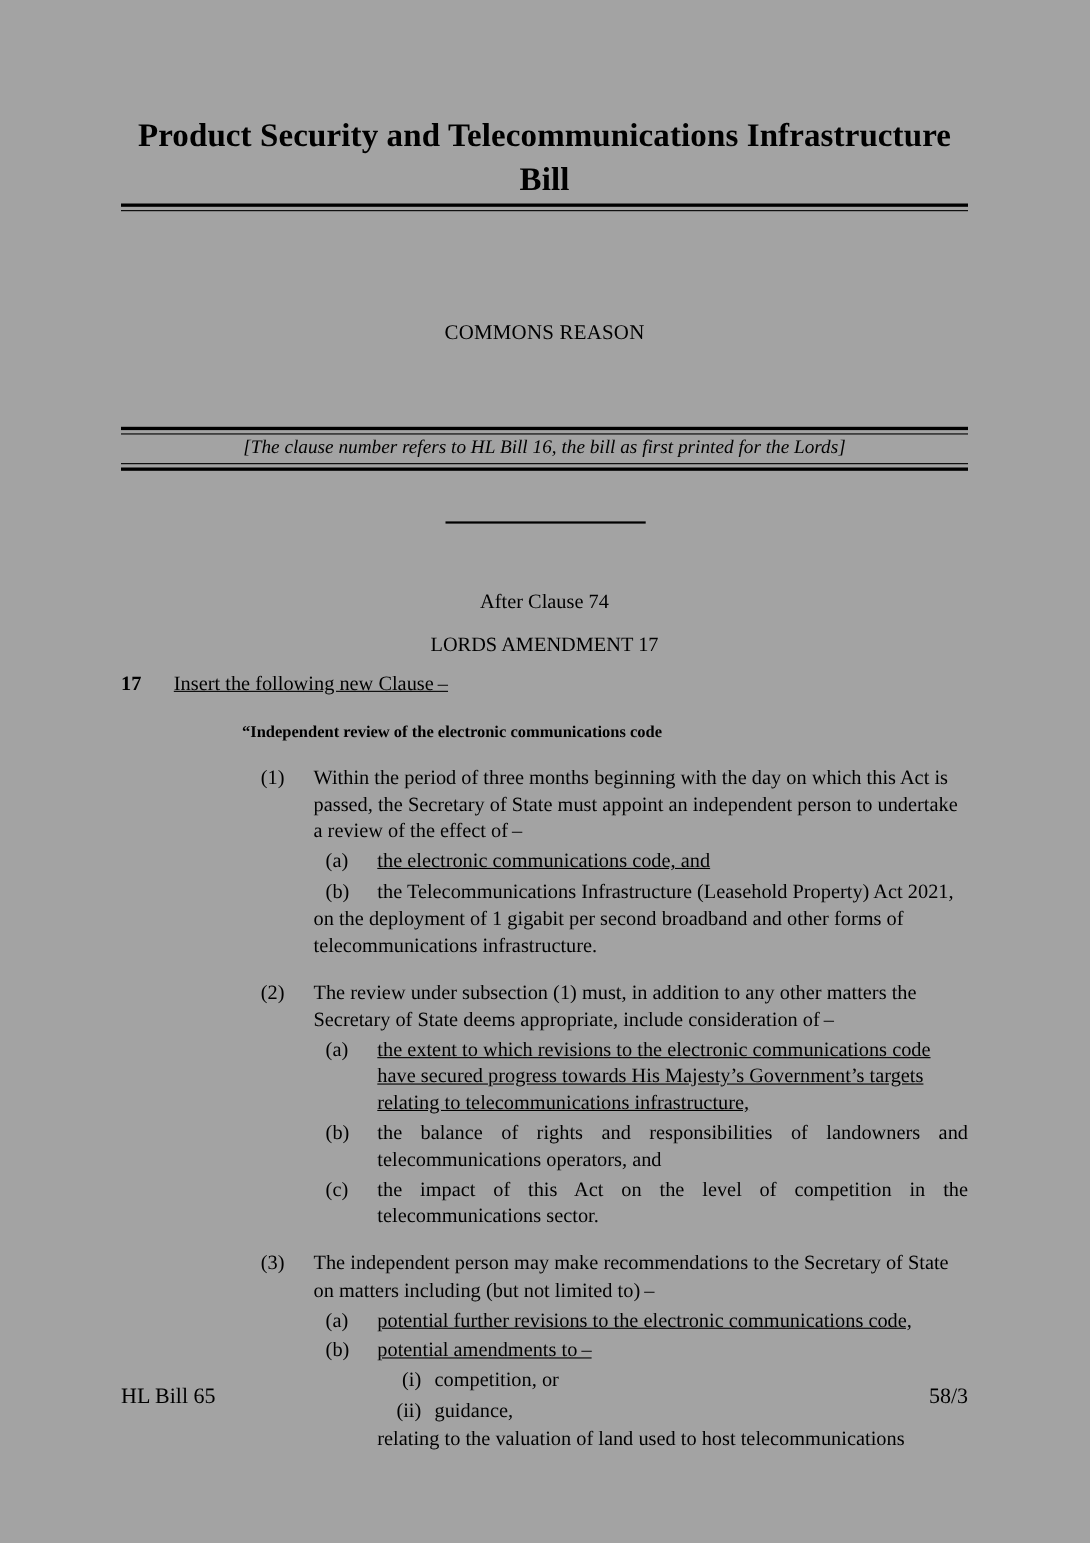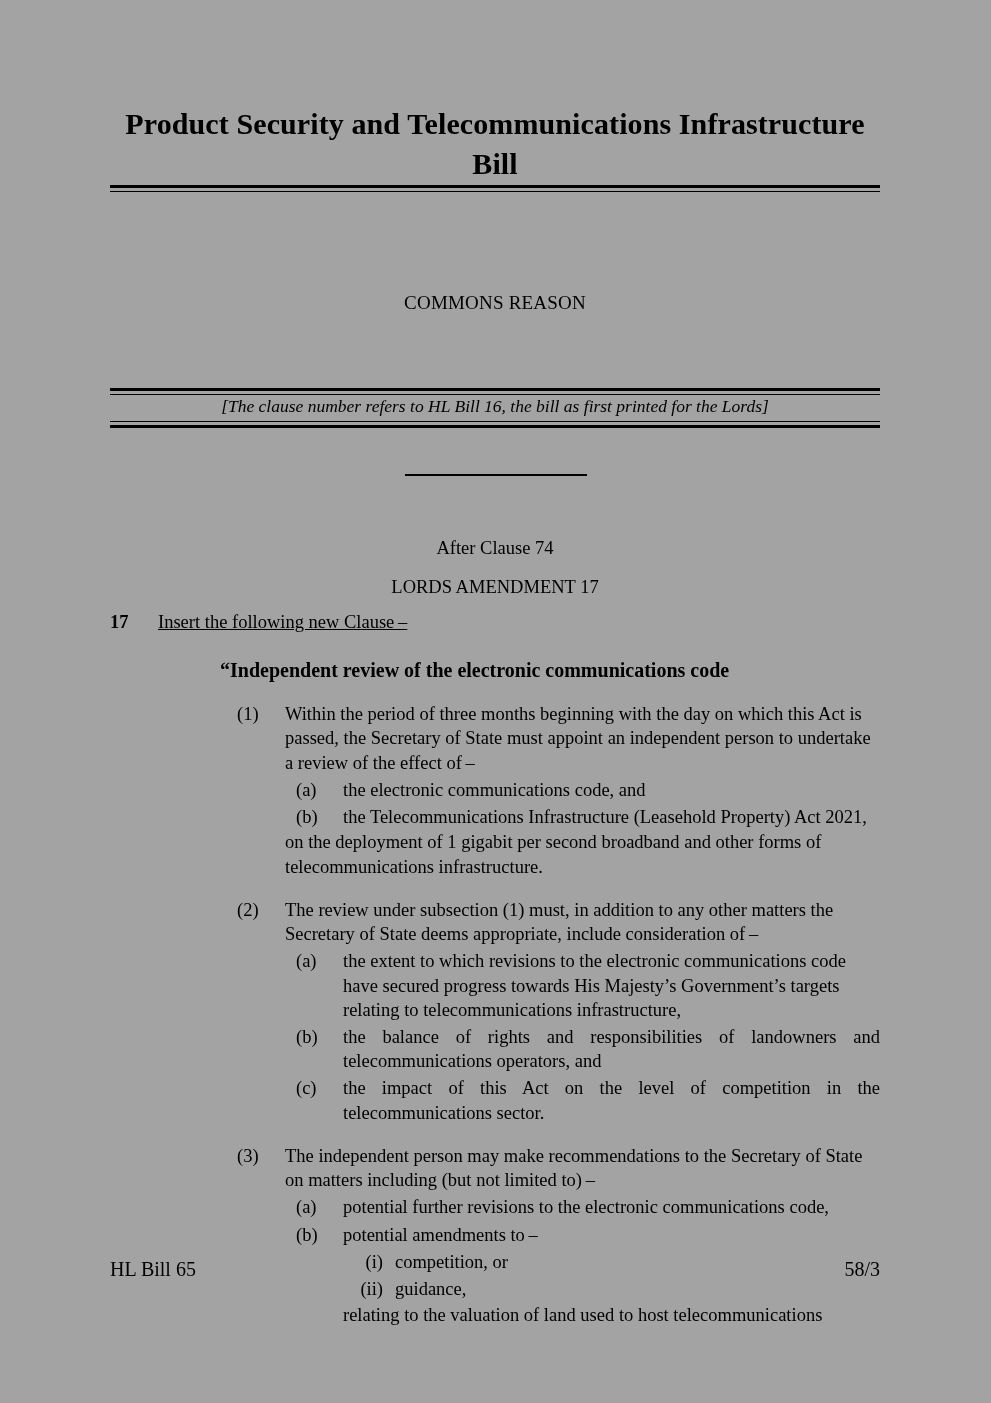--- a/index.html
+++ b/index.html
@@ -133,21 +133,21 @@
   }
   .insert-text {
     margin-left: 48px;
     text-decoration: underline;
   }
 
   .clause-heading {
     margin-left: 110px;
     margin-top: 21px;
     font-weight: bold;
-    font-size: 20px;
+    font-size: 15px;
   }
 
   
   .subsec {
     position: relative;
     margin-top: 19px;
     padding-left: 175px;
   }
   .subsec > .marker {
     position: absolute;
@@ -176,20 +176,21 @@
     top: 0;
     width: 42px;
     text-align: left;
   }
   .para-text {
     text-align: justify;
     text-justify: inter-word;
   }
   .para-text.left {
     text-align: left;
+    text-decoration: underline;
   }
 
   
   .subpara {
     position: relative;
     padding-left: 285px;
     margin-top: 3px;
   }
   .subpara > .marker {
     position: absolute;

